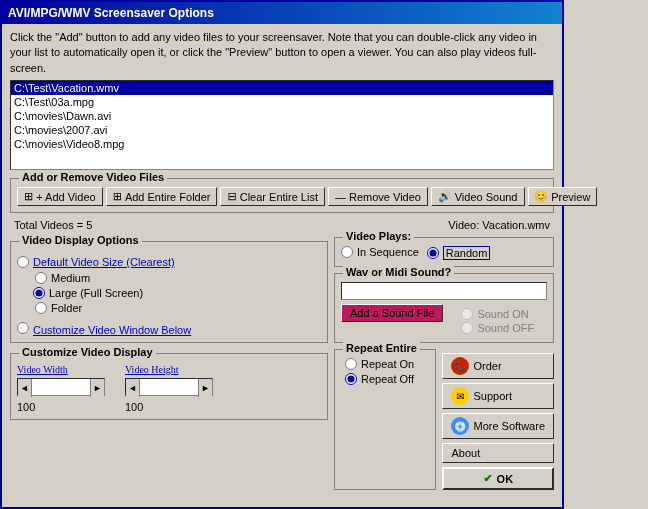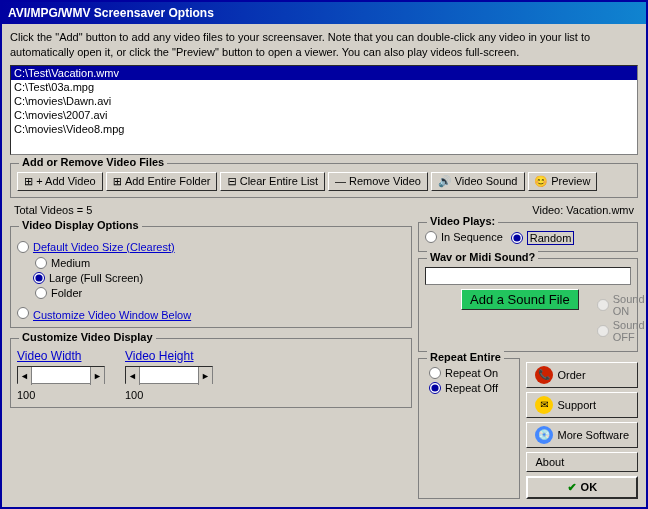--- a/index.html
+++ b/index.html
@@ -5,21 +5,21 @@
     * { box-sizing: border-box; margin: 0; padding: 0; }
     body {
       font-family: 'Tahoma', 'MS Sans Serif', Arial, sans-serif;
       font-size: 11px;
       background: #d4d0c8;
       width: 648px;
       height: 509px;
       overflow: hidden;
     }
     .window {
-      width: 648px;
+      width: 564px;
       height: 509px;
       border: 2px solid #0000a0;
       background: #d4d0c8;
       display: flex;
       flex-direction: column;
     }
     .title-bar {
       background: linear-gradient(to right, #0000a0, #1084d0);
       color: white;
       padding: 3px 6px;
@@ -175,21 +175,22 @@
       padding-top: 6px;
     }
     .wh-col {
       display: flex;
       flex-direction: column;
       gap: 3px;
     }
     .wh-label {
       color: #0000cc;
       text-decoration: underline;
-      font-size: 12px;
+      font-size: 10px;
+      font-family: Liberation Serif, serif;
     }
     .spinner-left {
       background: #d4d0c8;
       border: none;
       border-right: 1px solid #808080;
       width: 14px;
       height: 18px;
       display: flex;
       align-items: center;
       justify-content: center;
@@ -267,29 +268,28 @@
       padding-top: 4px;
     }
     .wav-input {
       flex: 1;
       height: 18px;
       border: 1px inset #808080;
       background: white;
       font-size: 11px;
     }
     .wav-add-btn {
-      background: #22c55e;
+      background: #be185d;
       border: 1px outset #ffffff;
       border-bottom-color: #808080;
       border-right-color: #808080;
       padding: 2px 8px;
-      font-size: 13px;
+      font-size: 11px;
       cursor: pointer;
       white-space: nowrap;
-      margin-left: 36px;
     }
     .sound-toggle-row {
       display: flex;
       flex-direction: column;
       gap: 2px;
       padding-top: 4px;
       padding-left: 10px;
     }
     .repeat-group {
       border: 1px solid #808080;

